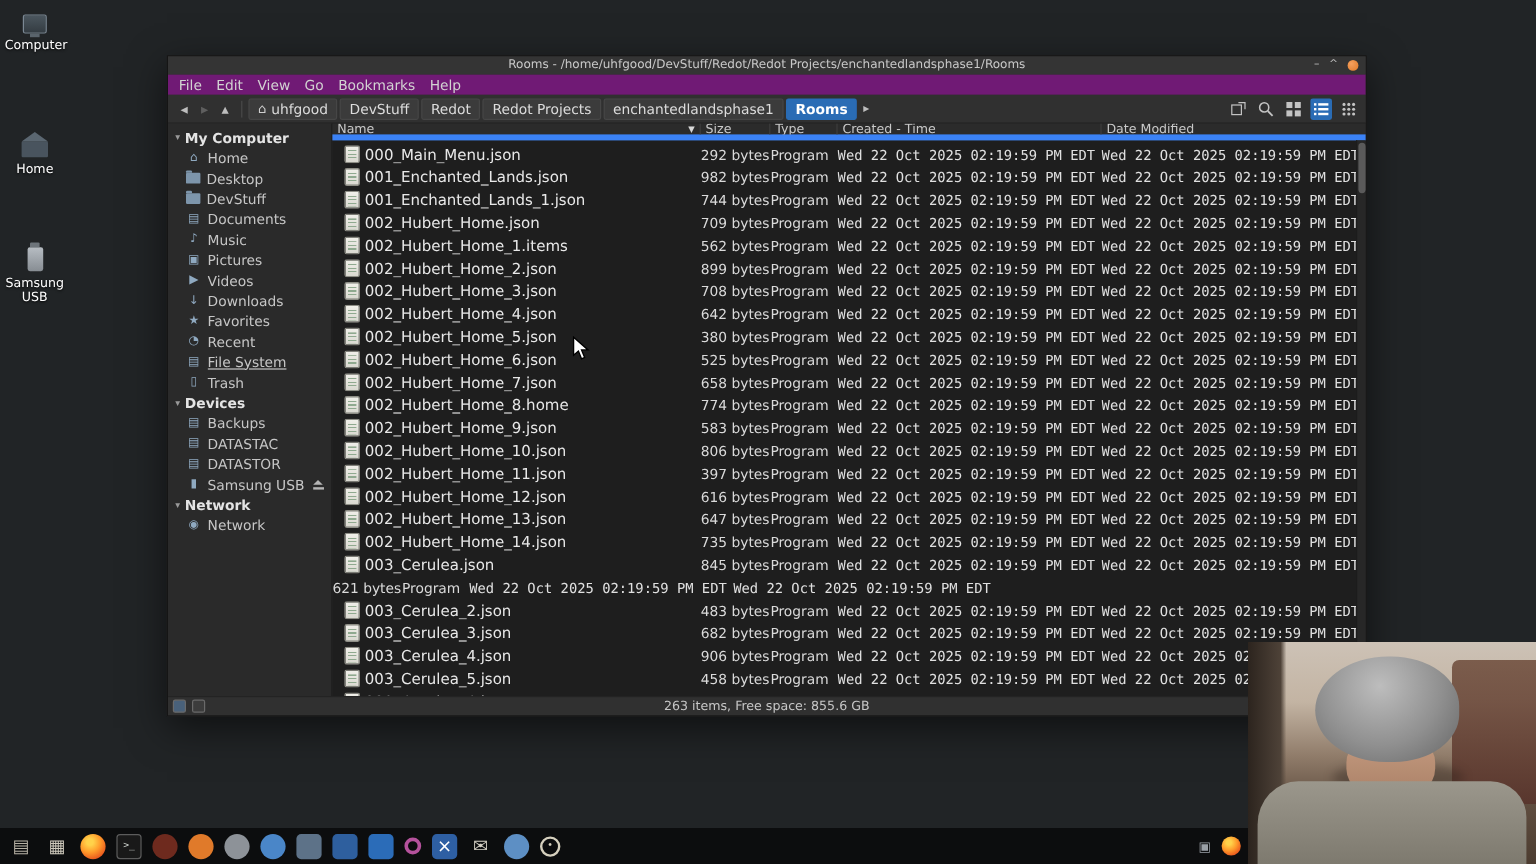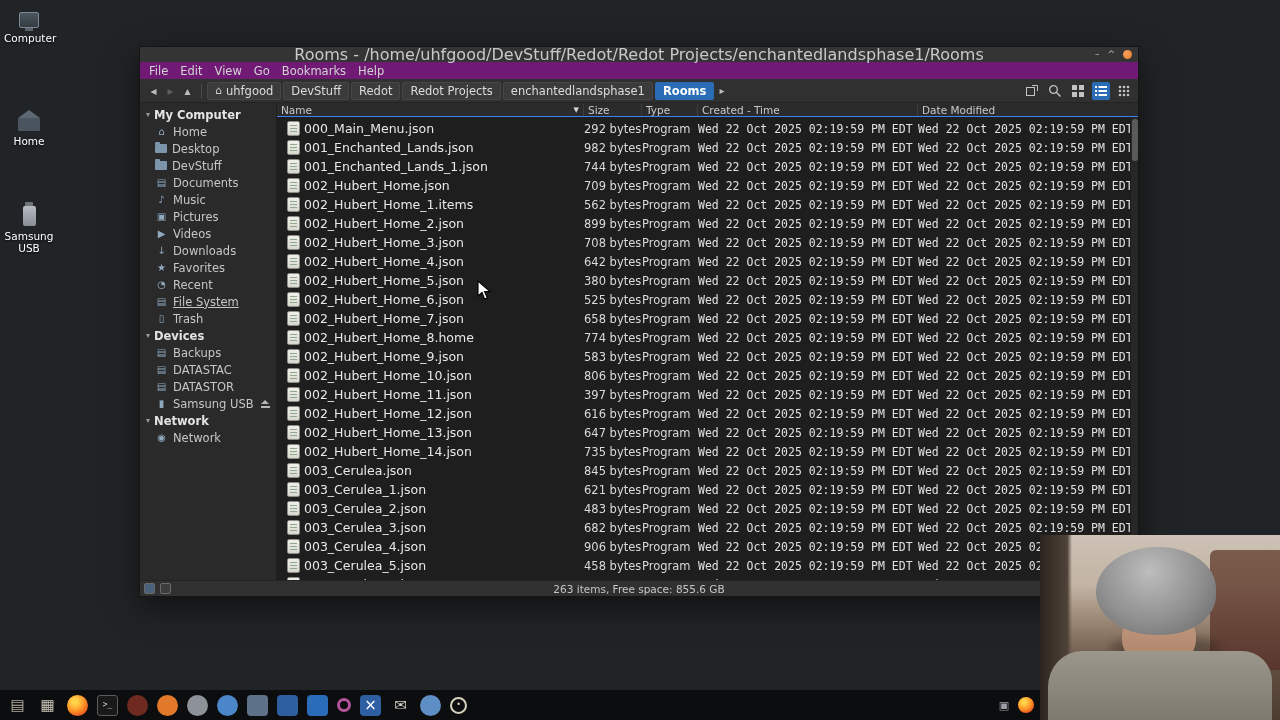--- a/index.html
+++ b/index.html
@@ -14,21 +14,21 @@
 .g-computer::after{content:"";position:absolute;left:5px;bottom:-4px;width:8px;height:3px;background:#5a646c}
 .g-home{width:22px;height:13px;background:#49545e;border-radius:1px;margin-top:10px}
 .g-home::before{content:"";position:absolute;left:0;top:-8px;border-left:11px solid transparent;border-right:11px solid transparent;border-bottom:8px solid #5b6771}
 .g-samsung-usb{width:13px;height:20px;background:linear-gradient(180deg,#b7bdc3,#878d93);border-radius:2px;margin-top:4px}
 .g-samsung-usb::before{content:"";position:absolute;left:2.5px;top:-4px;width:8px;height:4px;background:#6d747a;border-radius:1px 1px 0 0}
 .dlabel{font-size:10.5px;color:#fff;text-shadow:0 1px 2px rgba(0,0,0,.9);line-height:1.15}
 
 
 .window{position:absolute;left:139px;top:46px;width:1000px;height:551px;background:#2e2e2e;border:1px solid #151515;box-shadow:0 10px 30px rgba(0,0,0,.55);z-index:10;display:flex;flex-direction:column}
 .titlebar{height:15px;background:#343434;position:relative;display:flex;align-items:center;justify-content:center;flex:0 0 auto}
-.title{font-size:16px;color:#c9c9c9;white-space:nowrap}
+.title{font-size:10px;color:#c9c9c9;white-space:nowrap}
 .winbtns{position:absolute;right:6px;top:0;height:15px;display:flex;align-items:center;gap:8px}
 .wb{font-size:9px;color:#bfbfbf;line-height:1}
 .wb.close{width:9px;height:9px;border-radius:50%;background:radial-gradient(circle at 35% 35%,#f6a05e,#e07a28)}
 .menubar{height:17px;background:#701a75;display:flex;align-items:center;padding-left:3px;flex:0 0 auto}
 .mitem{font-size:11.5px;color:#d2d2d2;padding:0 6px}
 .toolbar{height:24px;background:#303030;border-bottom:1px solid #232323;display:flex;align-items:center;padding:0 5px;flex:0 0 auto}
 .navbtns{display:flex;align-items:center}
 .nav{width:17px;text-align:center;font-size:12px;color:#bdbdbd}
 .nav.dim{color:#5f5f5f}
 .tsep{width:1px;height:14px;background:#4a4a4a;margin:0 5px}
@@ -50,21 +50,21 @@
 .sb-item{display:flex;align-items:center;gap:5px;height:17px;padding-left:15px;font-size:11.5px;color:#c6c6c6}
 .sb-item.ul .sb-lab{text-decoration:underline}
 .sb-ic{width:13px;flex:0 0 auto;text-align:center;font-size:10px;color:#8fa9c0;line-height:1}
 .sb-ic.gl-folder{width:12px;height:9px;background:#7d95ab;border-radius:1px;position:relative}
 .sb-ic.gl-folder::before{content:"";position:absolute;top:-2px;left:0;width:5px;height:2px;background:#7d95ab;border-radius:1px 1px 0 0}
 .sb-lab{white-space:nowrap;overflow:hidden}
 .eject{margin-left:auto;margin-right:6px;position:relative;width:9px;height:8px;flex:0 0 auto}
 .eject::before{content:"";position:absolute;left:0;top:0;border-left:4.5px solid transparent;border-right:4.5px solid transparent;border-bottom:4px solid #b5b5b5}
 .eject::after{content:"";position:absolute;left:0;bottom:0;width:9px;height:2px;background:#b5b5b5}
 .main{flex:1;min-width:0;position:relative;background:#1e1e1e;display:flex;flex-direction:column}
-.lheader{height:14px;background:#2b2b2b;border-bottom:1px solid #3b82f6;display:flex;align-items:center;font-size:10.5px;color:#c9c9c9;flex:0 0 auto}
+.lheader{height:14px;background:#2b2b2b;border-bottom:5px solid #3b82f6;display:flex;align-items:center;font-size:10.5px;color:#c9c9c9;flex:0 0 auto}
 .hc{height:100%;display:flex;align-items:center;border-right:1px solid #3d3d3d;padding-left:4px;white-space:nowrap;overflow:hidden;flex:0 0 auto}
 .h-name{width:307px;justify-content:space-between;padding-right:4px}
 .h-size{width:58px}.h-type{width:56px}.h-created{width:220px}
 .h-mod{flex:1 1 auto;border-right:none;min-width:0}
 .sort{font-size:7px;color:#d8d8d8;margin-left:4px}
 .file-list{flex:1;overflow:hidden}
 .frow{display:flex;align-items:flex-end;height:19px}
 .c{white-space:nowrap;overflow:hidden;flex:0 0 auto}
 .c-name{width:307px;display:flex;align-items:center;gap:4px;padding-left:10px;font-size:12.5px;color:#e8e8e8}
 .c-size{width:58px;font-size:11.5px;color:#dadada}
@@ -510,24 +510,20 @@
               <span class="c c-name">
                 <span class="file-icon"></span>
                 <span class="fname">003_Cerulea.json</span>
               </span>
               <span class="c c-size">845 bytes</span>
               <span class="c c-type">Program</span>
               <span class="c c-created mono">Wed 22 Oct 2025 02:19:59 PM EDT</span>
               <span class="c c-mod mono">Wed 22 Oct 2025 02:19:59 PM EDT</span>
             </div>
             <div class="frow">
-              <span class="c c-name">
-                <span class="file-icon"></span>
-                <span class="fname">003_Cerulea_1.json</span>
-              </span>
               <span class="c c-size">621 bytes</span>
               <span class="c c-type">Program</span>
               <span class="c c-created mono">Wed 22 Oct 2025 02:19:59 PM EDT</span>
               <span class="c c-mod mono">Wed 22 Oct 2025 02:19:59 PM EDT</span>
             </div>
             <div class="frow">
               <span class="c c-name">
                 <span class="file-icon"></span>
                 <span class="fname">003_Cerulea_2.json</span>
               </span>

